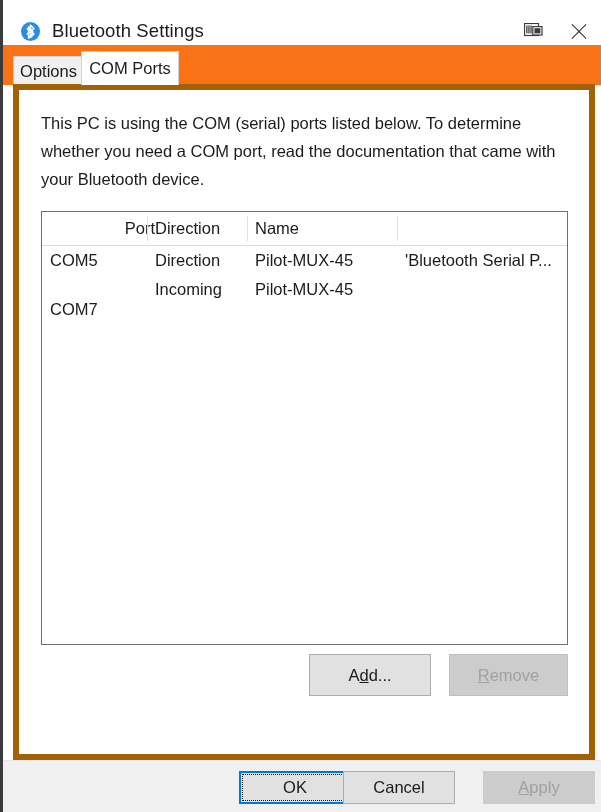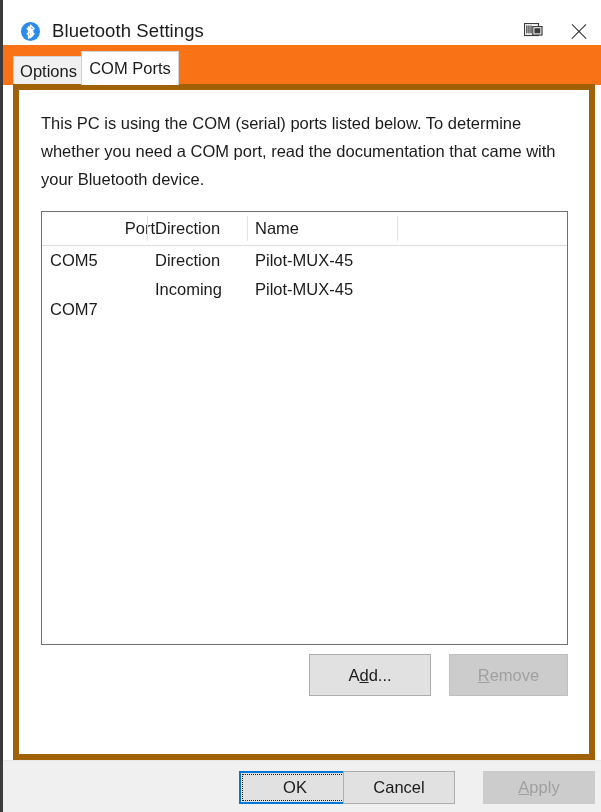--- a/index.html
+++ b/index.html
@@ -324,20 +324,21 @@
         <div class="hsep" id="hsep-1" style="left: 205px;"></div>
         <div class="hcell" id="hcol-2" style="left: 205px; width: 150px;">Name</div>
         <div class="hsep" id="hsep-2" style="left: 355px;"></div>
         <div class="hcell" id="hcol-3" style="left: 355px; width: 170px;"></div>
       </div>
 
       <div class="lv-row">
         <div class="cell" id="r0c0" style="left: 0px; width: 105px;">COM5</div>
         <div class="cell" id="r0c1" style="left: 105px; width: 100px;">Direction</div>
         <div class="cell" id="r0c2" style="left: 205px; width: 150px;">Pilot-MUX-45</div>
+        <div class="cell" id="r0c3" style="left: 355px; width: 170px;">'Bluetooth Serial P...</div>
       </div>
 
       <div class="lv-row">
         <div class="cell" id="r1c0" style="left: 0px; width: 105px; margin-top: 20px;">COM7</div>
         <div class="cell" id="r1c1" style="left: 105px; width: 100px;">Incoming</div>
         <div class="cell" id="r1c2" style="left: 205px; width: 150px;">Pilot-MUX-45</div>
         <div class="cell" id="r1c3" style="left: 355px; width: 170px;"></div>
       </div>
     </div>
 

